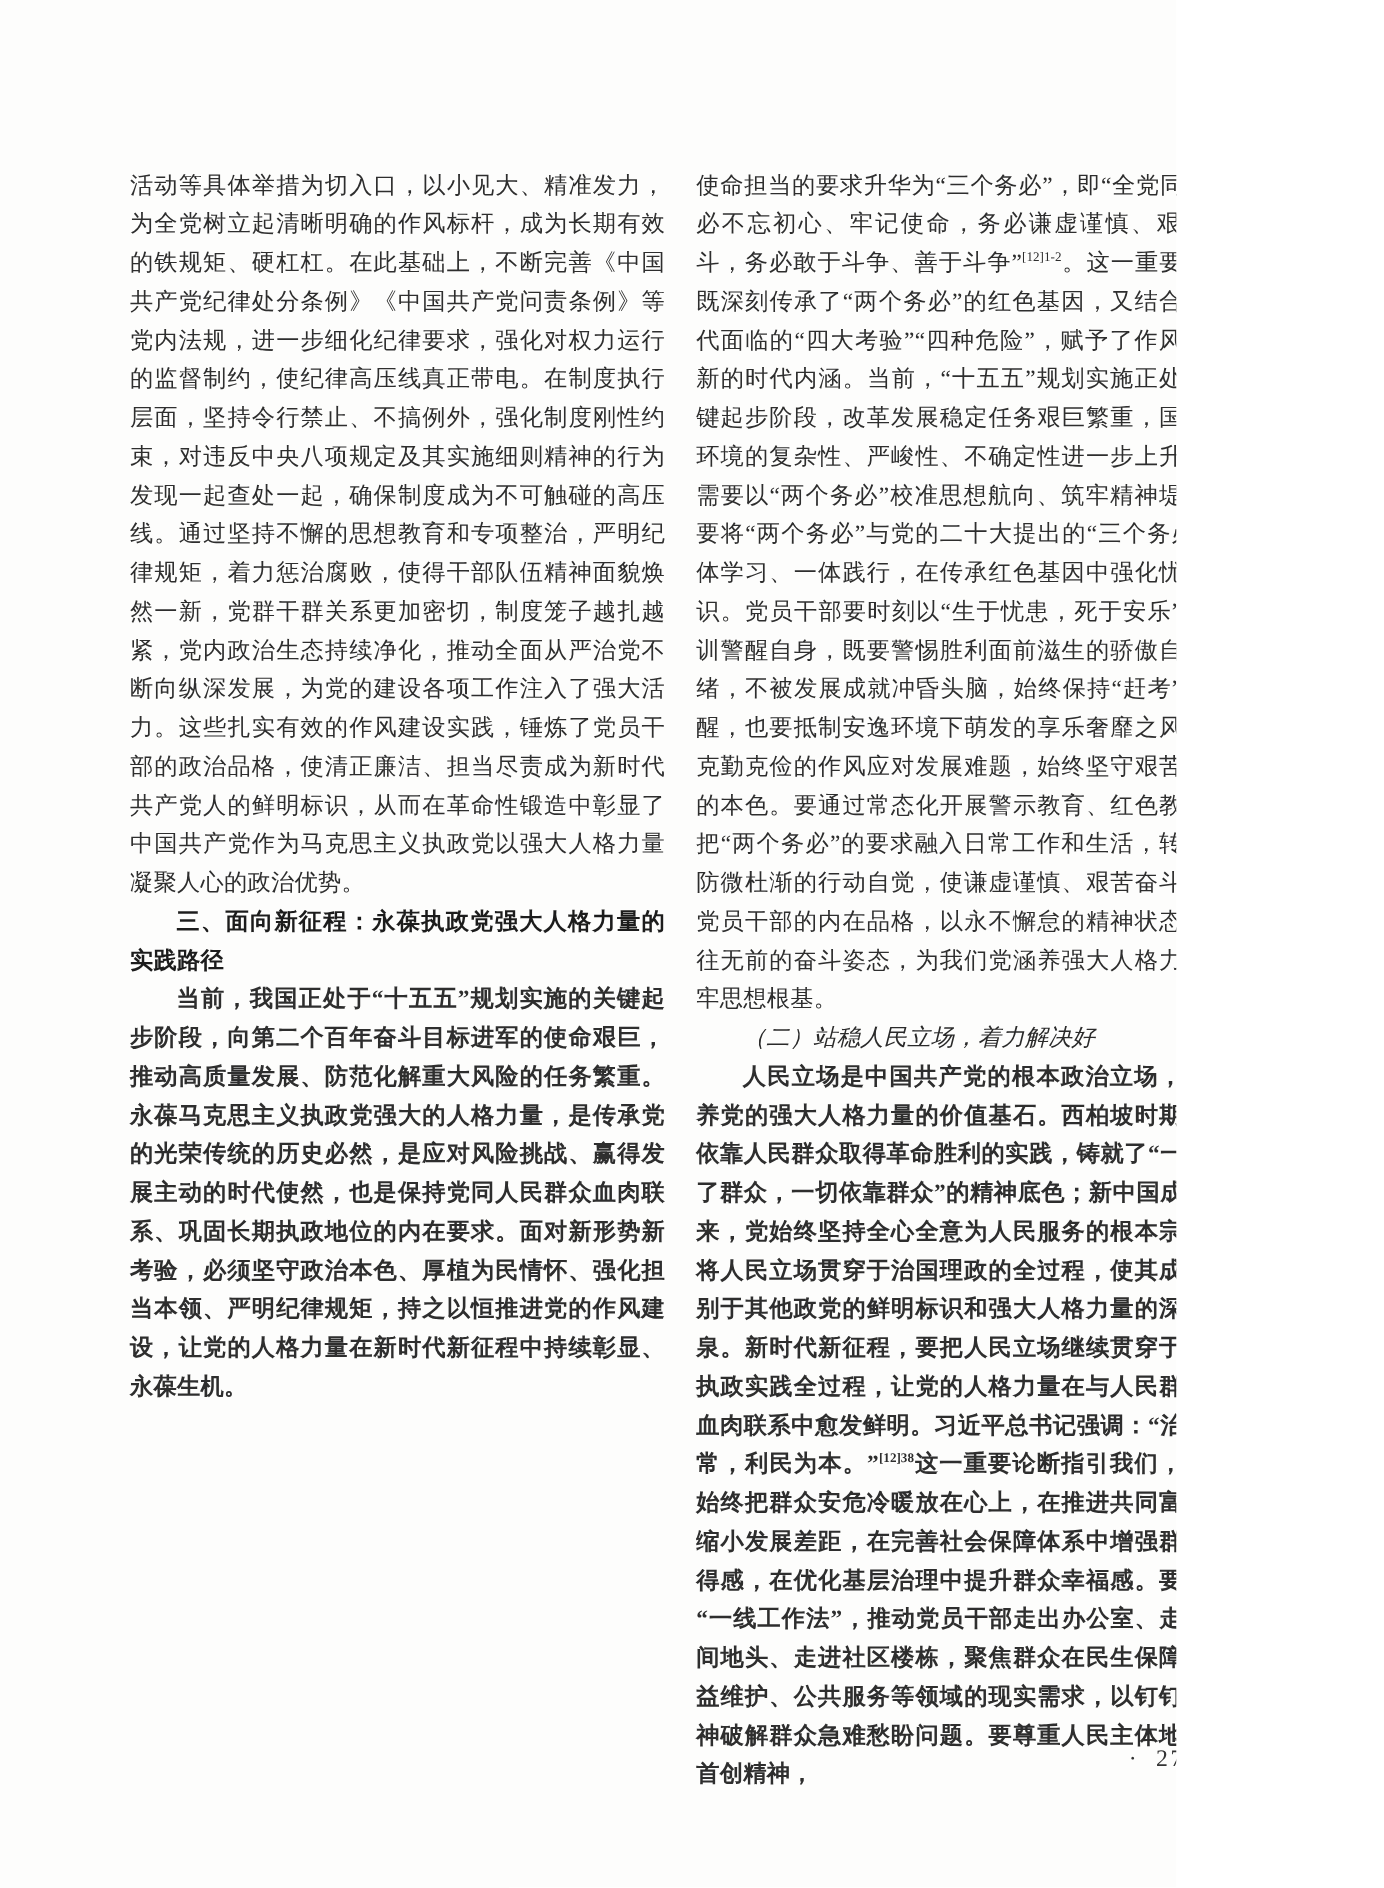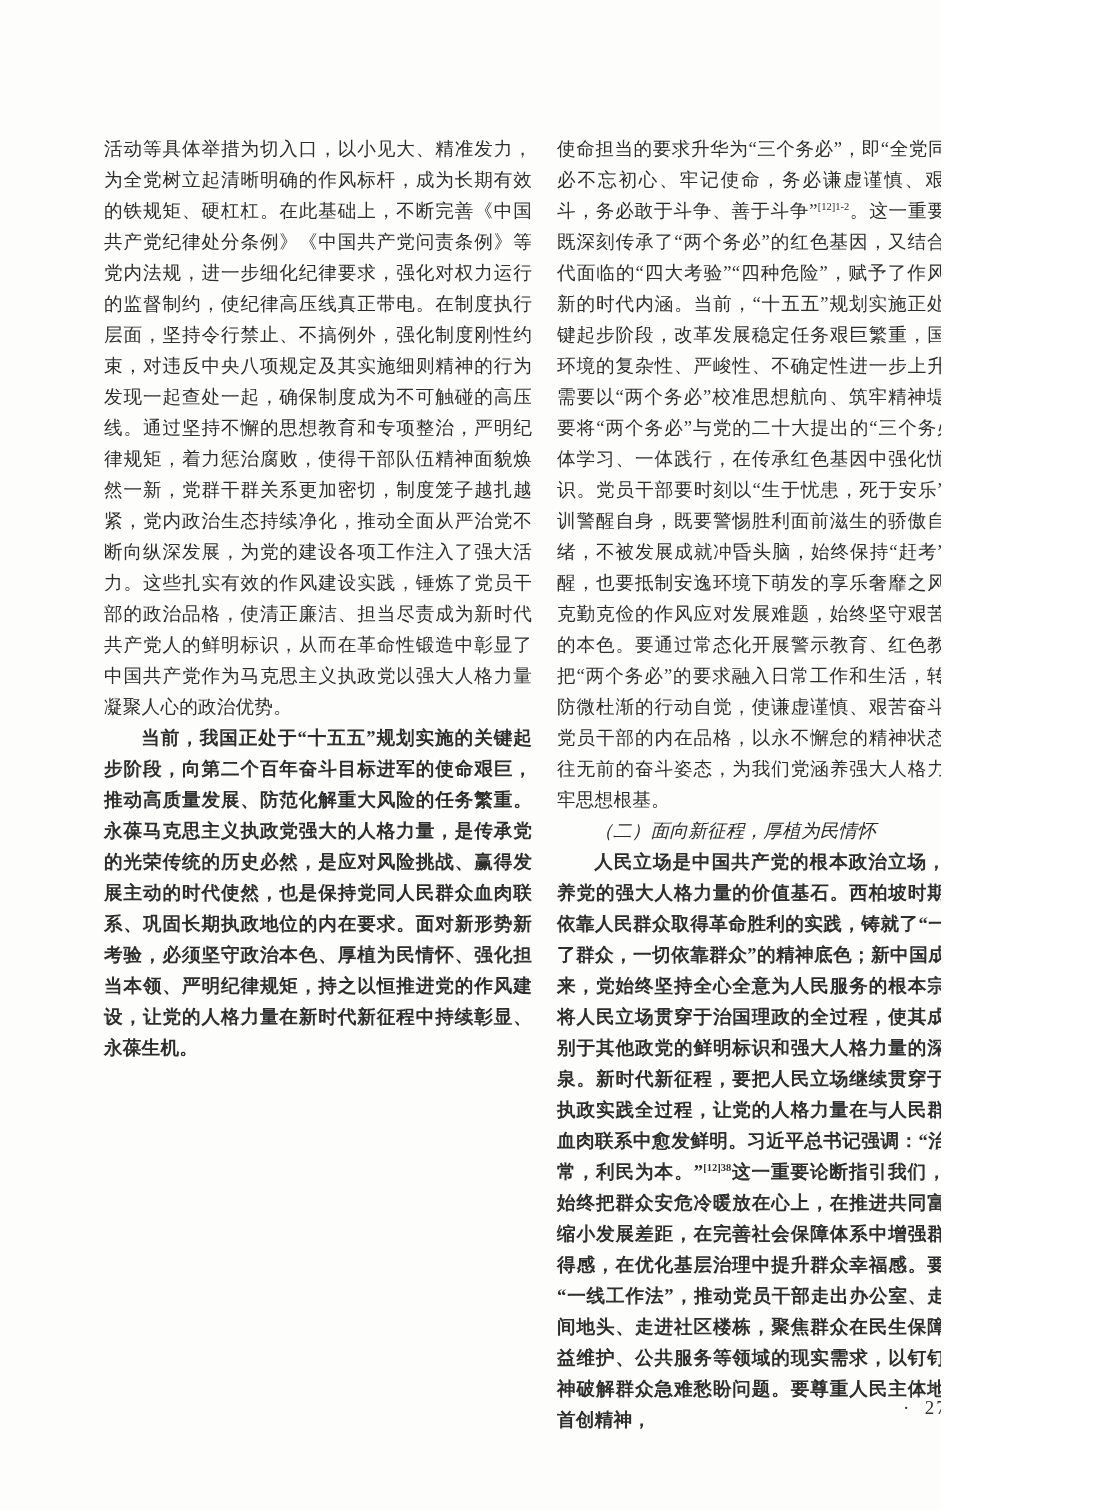--- a/index.html
+++ b/index.html
@@ -62,29 +62,30 @@
   }
 </style>
 </head>
 <body>
 
 <div class="page">
 
   <div class="column col-left">
     <p>活动等具体举措为切入口，以小见大、精准发力，为全党树立起清晰明确的作风标杆，成为长期有效的铁规矩、硬杠杠。在此基础上，不断完善《中国共产党纪律处分条例》《中国共产党问责条例》等党内法规，进一步细化纪律要求，强化对权力运行的监督制约，使纪律高压线真正带电。在制度执行层面，坚持令行禁止、不搞例外，强化制度刚性约束，对违反中央八项规定及其实施细则精神的行为发现一起查处一起，确保制度成为不可触碰的高压线。通过坚持不懈的思想教育和专项整治，严明纪律规矩，着力惩治腐败，使得干部队伍精神面貌焕然一新，党群干群关系更加密切，制度笼子越扎越紧，党内政治生态持续净化，推动全面从严治党不断向纵深发展，为党的建设各项工作注入了强大活力。这些扎实有效的作风建设实践，锤炼了党员干部的政治品格，使清正廉洁、担当尽责成为新时代共产党人的鲜明标识，从而在革命性锻造中彰显了中国共产党作为马克思主义执政党以强大人格力量凝聚人心的政治优势。</p>
 
+    <h3 class="section-heading">三、面向新征程：永葆执政党强大人格力量的实践路径</h3>
 
     <p class="indent">当前，我国正处于“十五五”规划实施的关键起步阶段，向第二个百年奋斗目标进军的使命艰巨，推动高质量发展、防范化解重大风险的任务繁重。永葆马克思主义执政党强大的人格力量，是传承党的光荣传统的历史必然，是应对风险挑战、赢得发展主动的时代使然，也是保持党同人民群众血肉联系、巩固长期执政地位的内在要求。面对新形势新考验，必须坚守政治本色、厚植为民情怀、强化担当本领、严明纪律规矩，持之以恒推进党的作风建设，让党的人格力量在新时代新征程中持续彰显、永葆生机。</p>
 
 
   </div>
 
   <div class="column col-right">
     <p><span>使命担当的要求升华为“三个务必”，即“全党同志务必不忘初心、牢记使命，务必谦虚谨慎、艰苦奋斗，务必敢于斗争、善于斗争”</span><sup class="ref">[12]1-2</sup><span>。这一重要论述既深刻传承了“两个务必”的红色基因，又结合新时代面临的“四大考验”“四种危险”，赋予了作风建设新的时代内涵。当前，“十五五”规划实施正处于关键起步阶段，改革发展稳定任务艰巨繁重，国内外环境的复杂性、严峻性、不确定性进一步上升，更需要以“两个务必”校准思想航向、筑牢精神堤坝。要将“两个务必”与党的二十大提出的“三个务必”一体学习、一体践行，在传承红色基因中强化忧患意识。党员干部要时刻以“生于忧患，死于安乐”的古训警醒自身，既要警惕胜利面前滋生的骄傲自满情绪，不被发展成就冲昏头脑，始终保持“赶考”的清醒，也要抵制安逸环境下萌发的享乐奢靡之风，以克勤克俭的作风应对发展难题，始终坚守艰苦奋斗的本色。要通过常态化开展警示教育、红色教育，把“两个务必”的要求融入日常工作和生活，转化为防微杜渐的行动自觉，使谦虚谨慎、艰苦奋斗成为党员干部的内在品格，以永不懈怠的精神状态和一往无前的奋斗姿态，为我们党涵养强大人格力量筑牢思想根基。</span></p>
 
-    <p class="subsection-heading">（二）面向新征程，厚植为民情怀</p>
+    <p class="subsection-heading">（二）站稳人民立场，着力解决好</p>
 
     <p class="indent"><span>人民立场是中国共产党的根本政治立场，是涵养党的强大人格力量的价值基石。西柏坡时期，党依靠人民群众取得革命胜利的实践，铸就了“一切为了群众，一切依靠群众”的精神底色；新中国成立以来，党始终坚持全心全意为人民服务的根本宗旨，将人民立场贯穿于治国理政的全过程，使其成为区别于其他政党的鲜明标识和强大人格力量的深厚源泉。新时代新征程，要把人民立场继续贯穿于党的执政实践全过程，让党的人格力量在与人民群众的血肉联系中愈发鲜明。习近平总书记强调：“治国有常，利民为本。”</span><sup class="ref">[12]38</sup><span>这一重要论断指引我们，必须始终把群众安危冷暖放在心上，在推进共同富裕中缩小发展差距，在完善社会保障体系中增强群众获得感，在优化基层治理中提升群众幸福感。要深化“一线工作法”，推动党员干部走出办公室、走进田间地头、走进社区楼栋，聚焦群众在民生保障、权益维护、公共服务等领域的现实需求，以钉钉子精神破解群众急难愁盼问题。要尊重人民主体地位和首创精神，</span></p>
   </div>
 
   <div class="page-number">·  27  ·</div>
 
 </div>
 
 </body></html>

